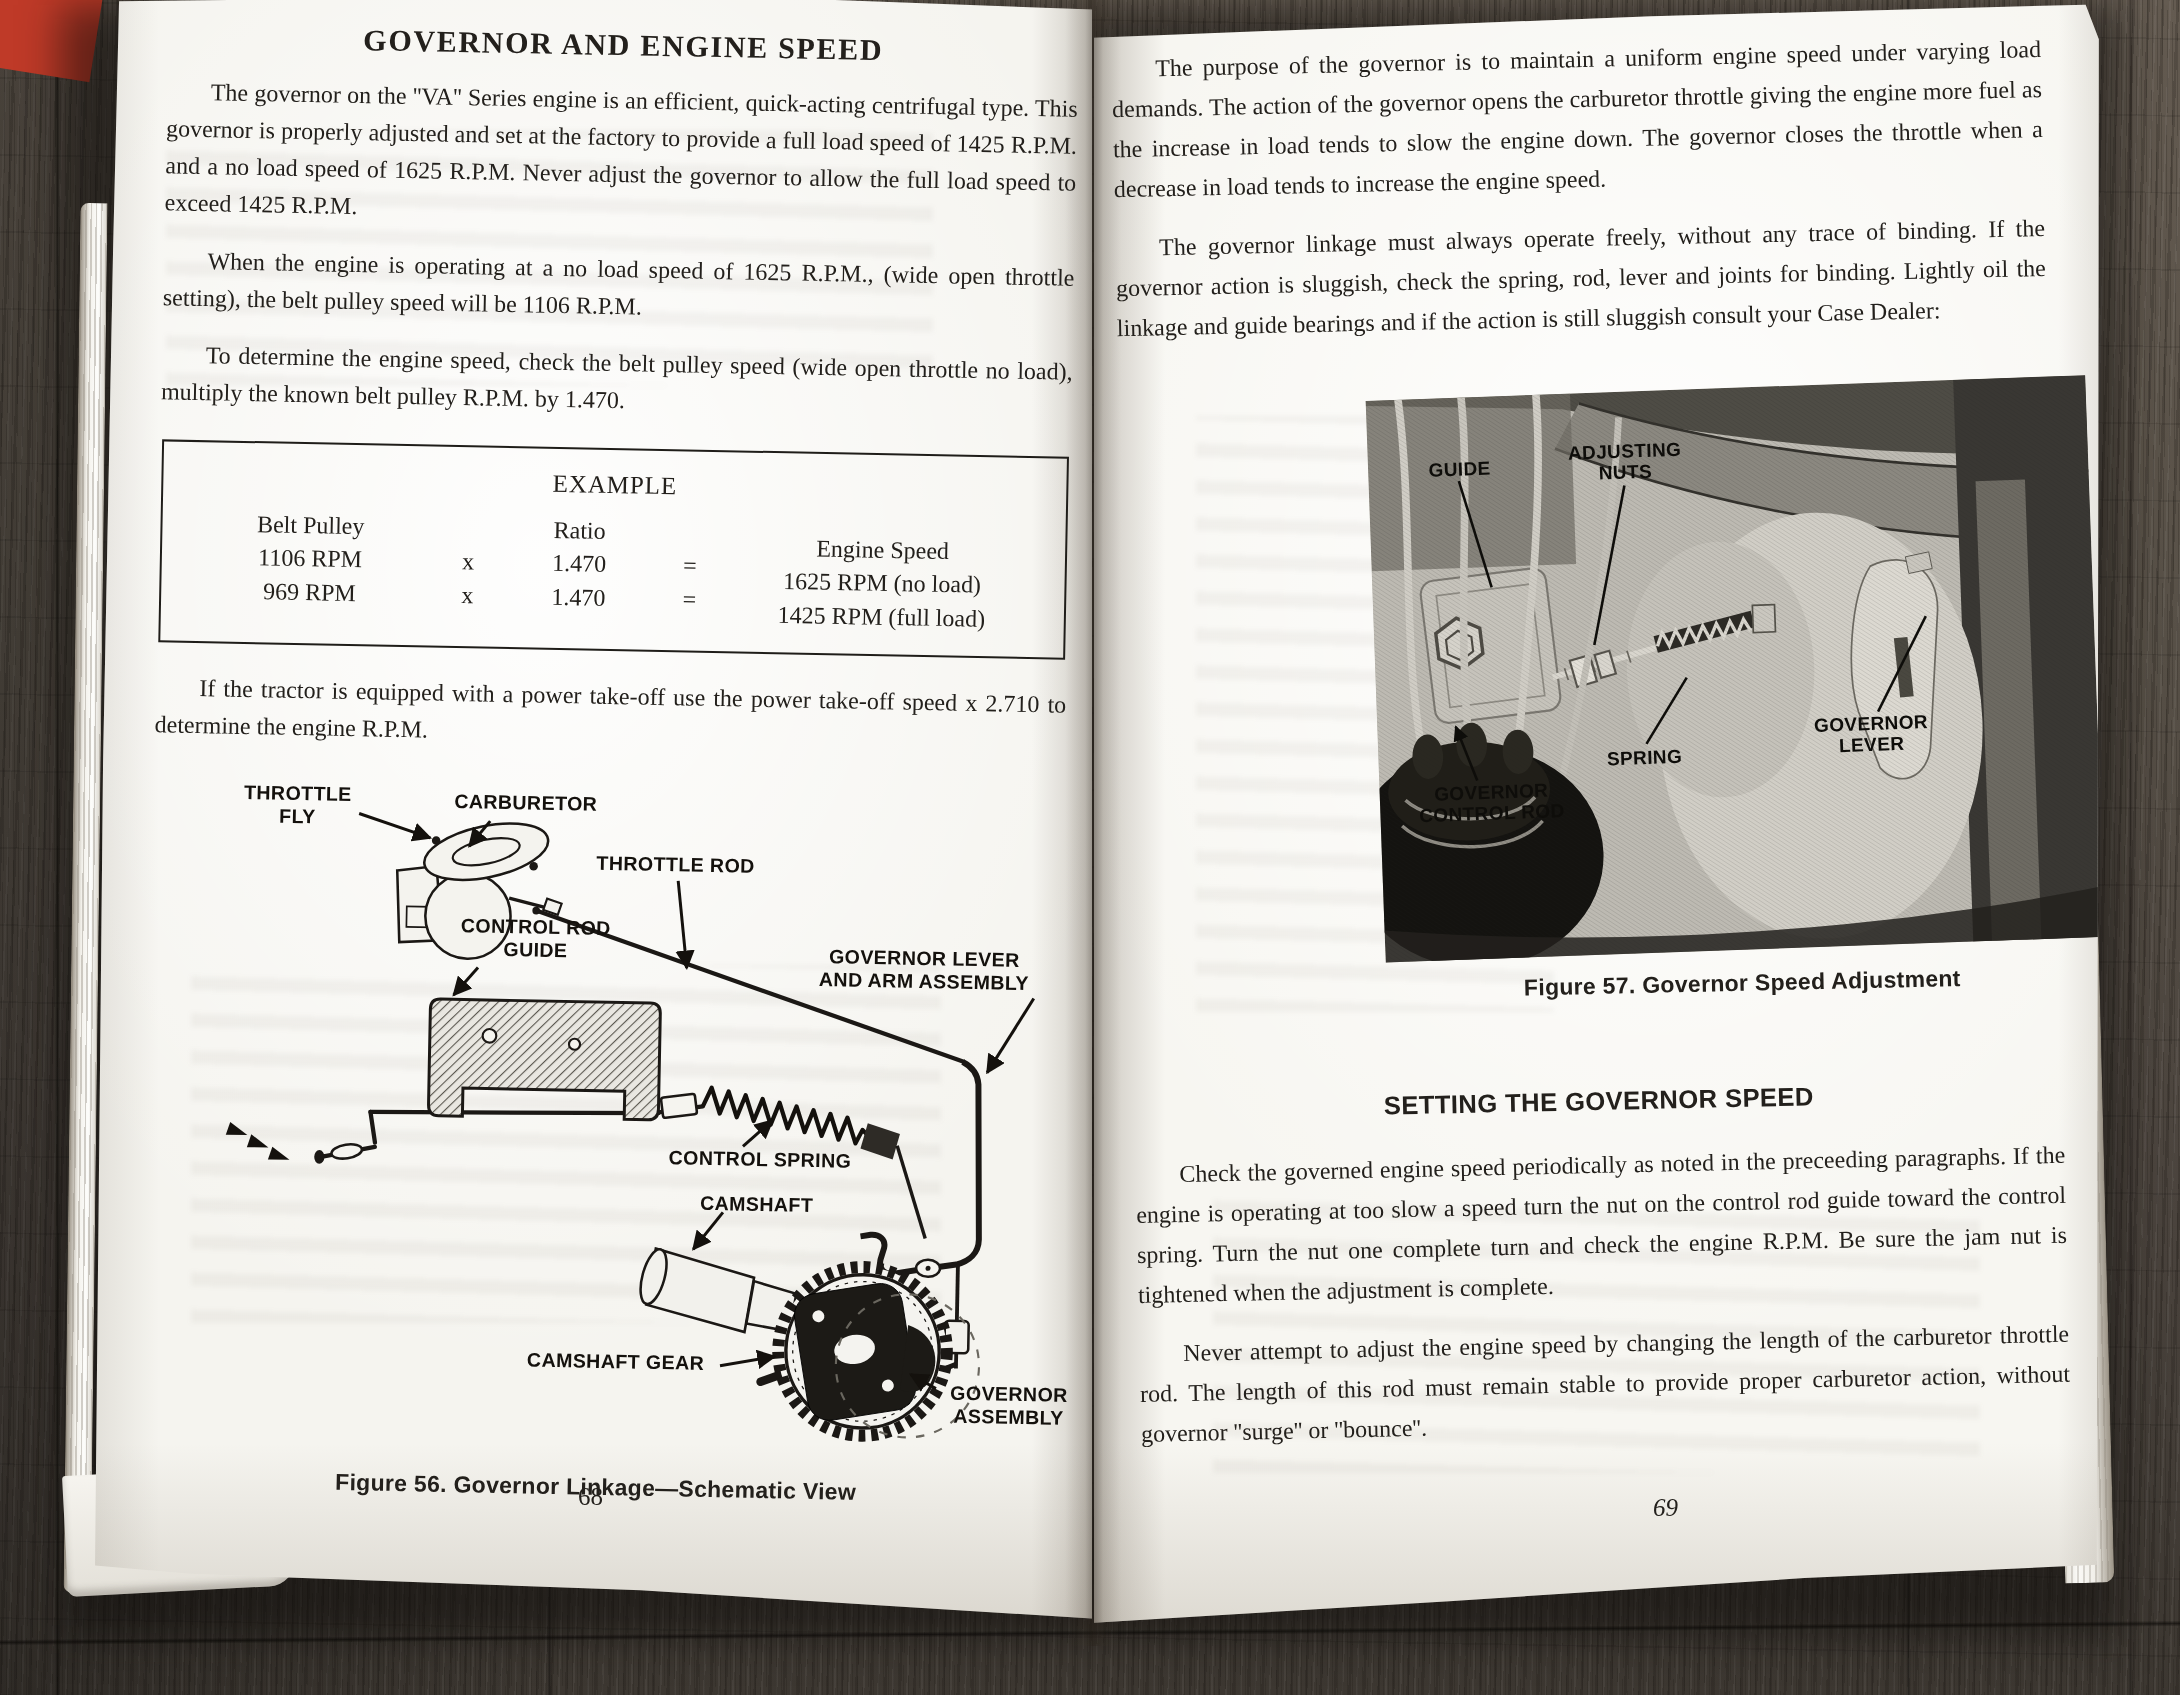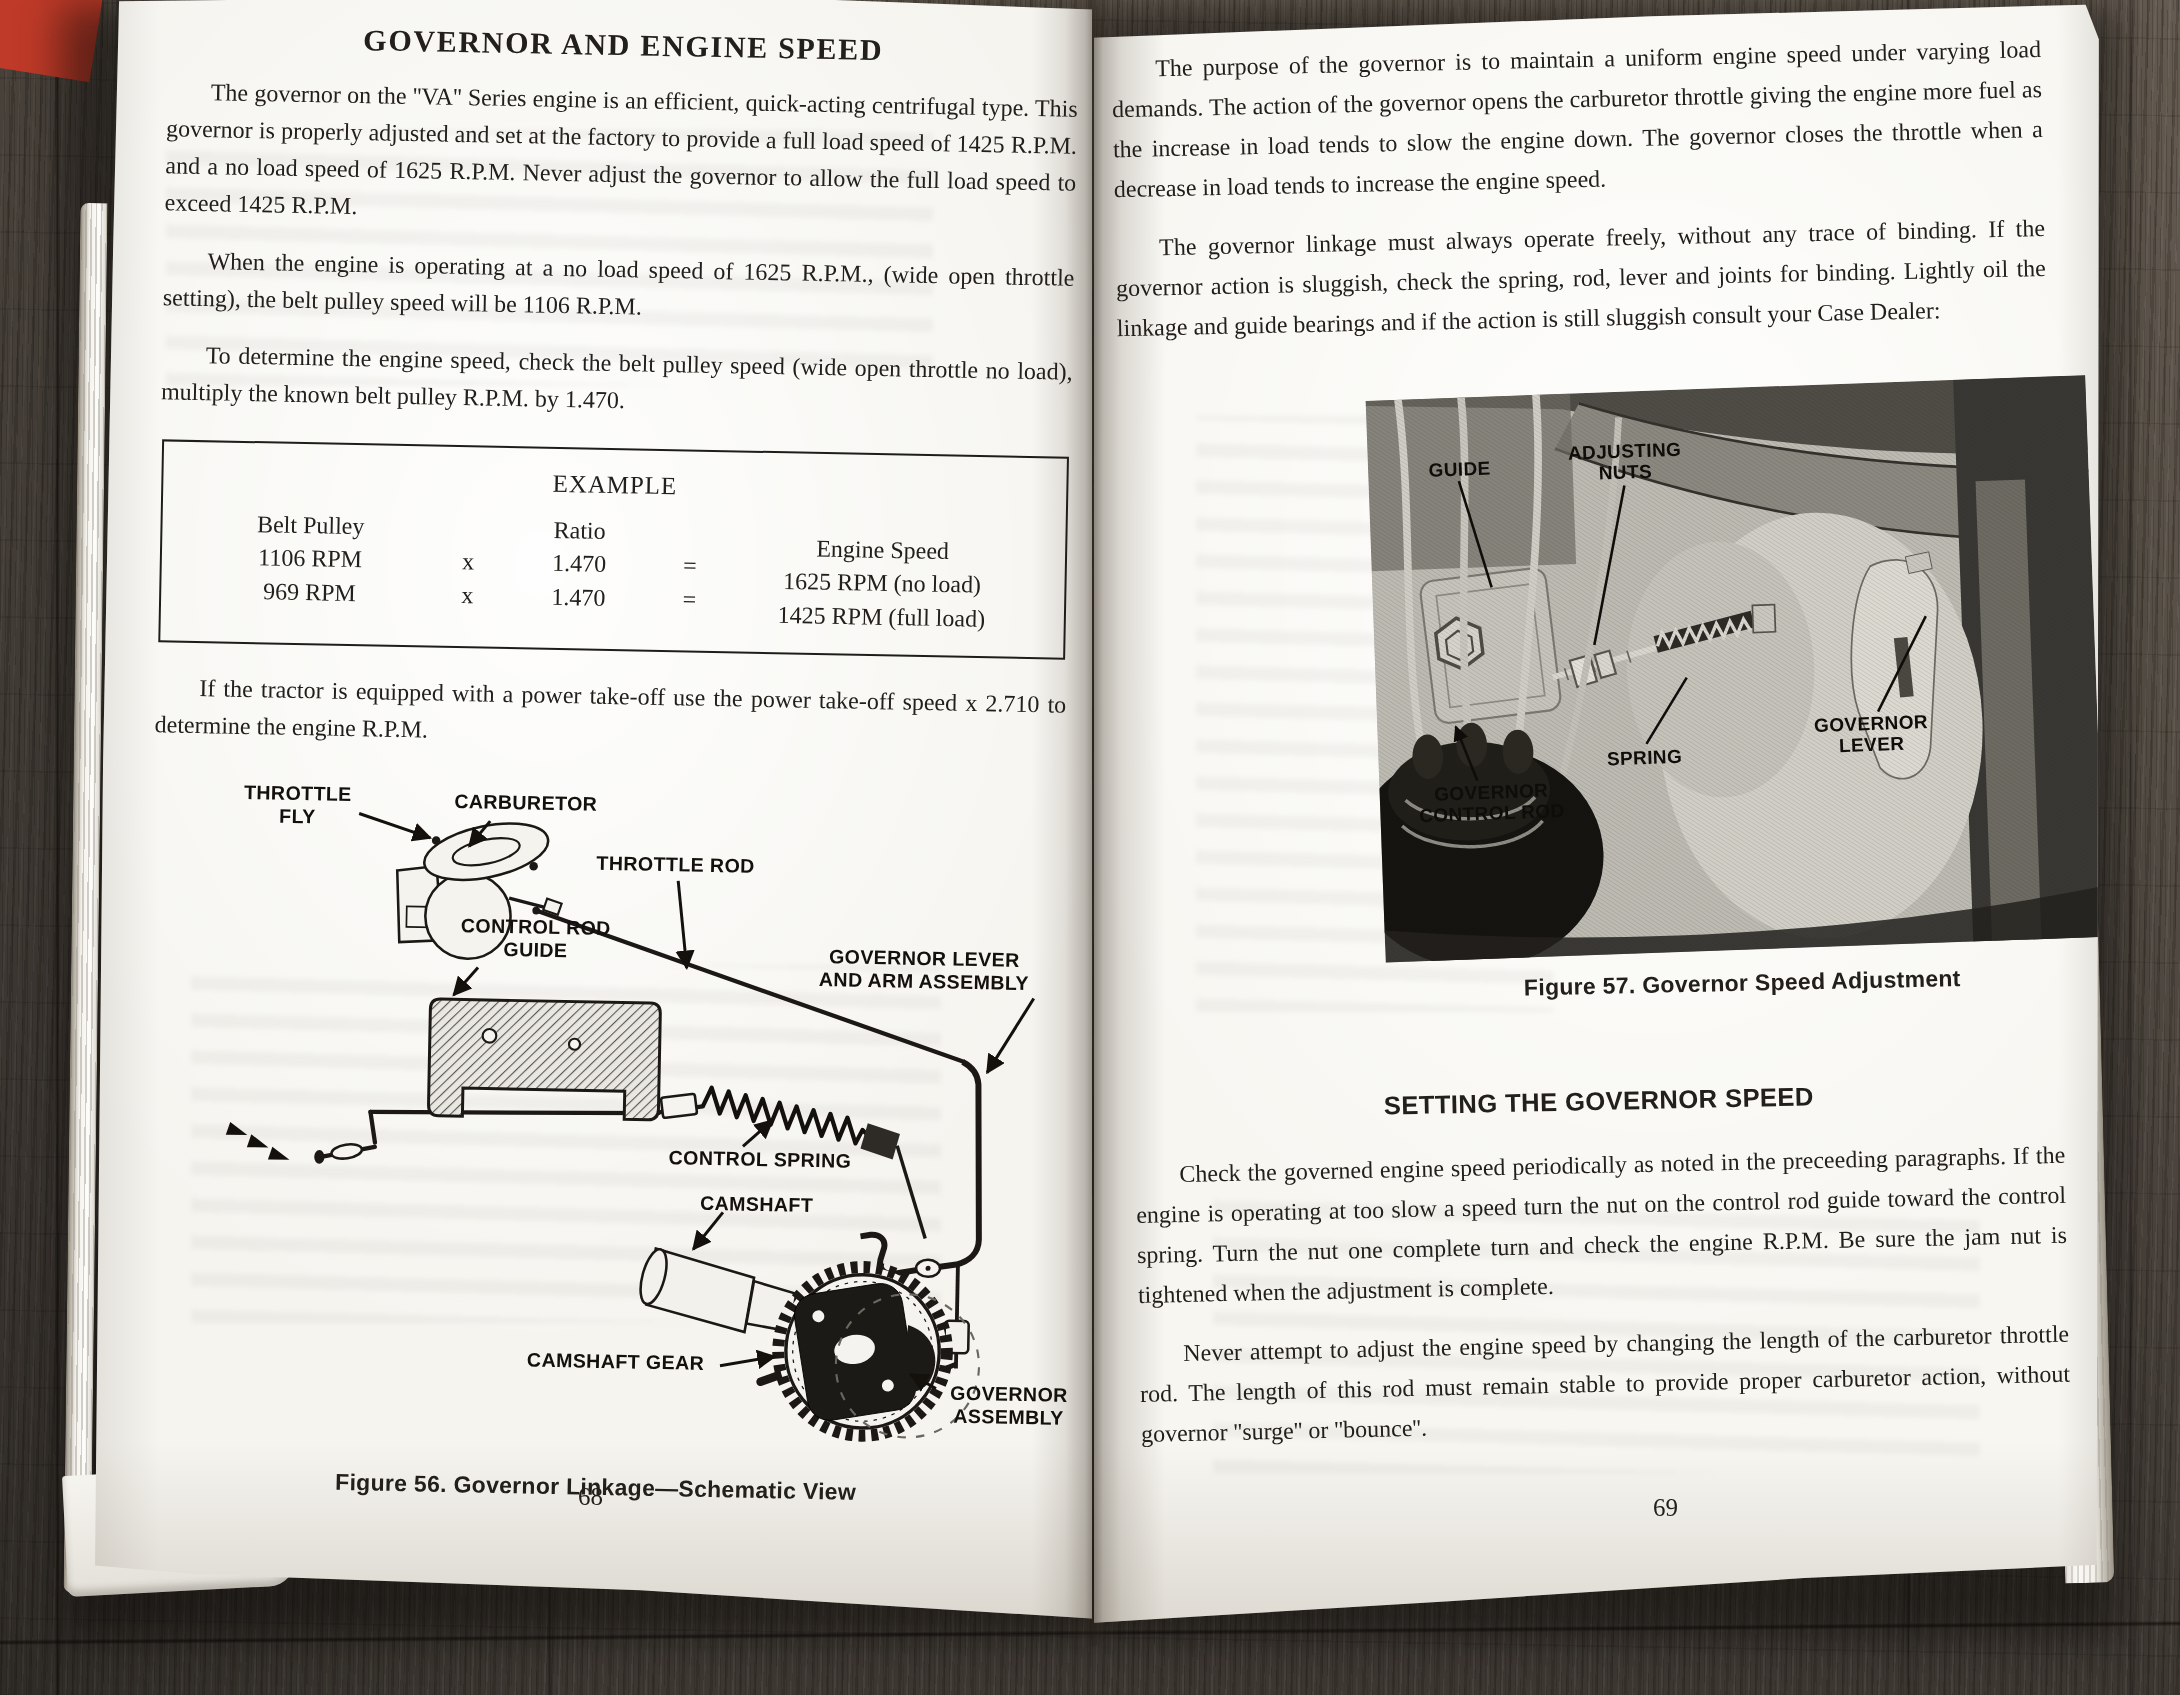--- a/index.html
+++ b/index.html
@@ -353,18 +353,18 @@
           <div class="plabel" style="left:24px;top:385px;width:175px;">GOVERNOR CONTROL ROD</div>
         </div>
         <div class="caption cap57">Figure 57. Governor Speed Adjustment</div>
       </div>
 
       <div class="h2">SETTING THE GOVERNOR SPEED</div>
       <p class="para" style="margin-top:29px;">Check the governed engine speed periodically as noted in the preceeding paragraphs. If the engine is operating at too slow a speed turn the nut on the control rod guide toward the control spring. Turn the nut one complete turn and check the engine R.P.M. Be sure the jam nut is tightened when the adjustment is complete.</p>
       <p class="para">Never attempt to adjust the engine speed by changing the length of the carburetor throttle rod. The length of this rod must remain stable to provide proper carburetor action, without governor ''surge'' or ''bounce''.</p>
     </div>
 
-    <div class="pagenum" style="top:1504px;transform:translateX(64px);">69</div>
+    <div class="pagenum" style="top:1504px;transform:translateX(64px);font-style:italic;">69</div>
   </div>
 
   <div class="spine"></div>
 </div>
 
 
 </body></html>

